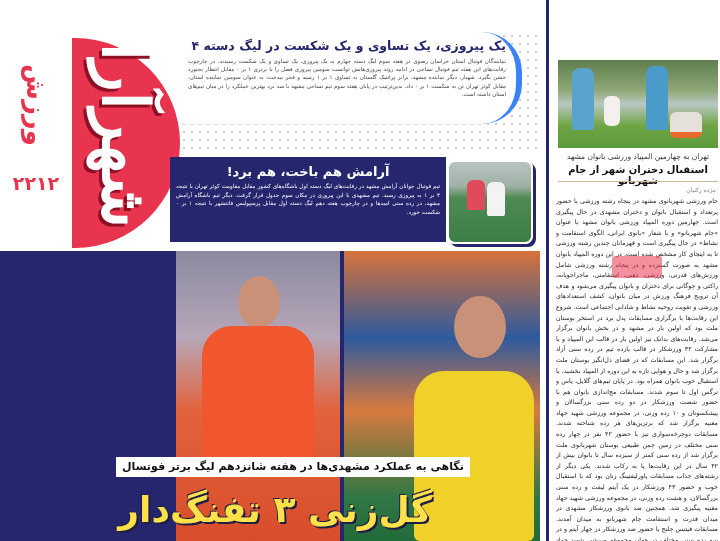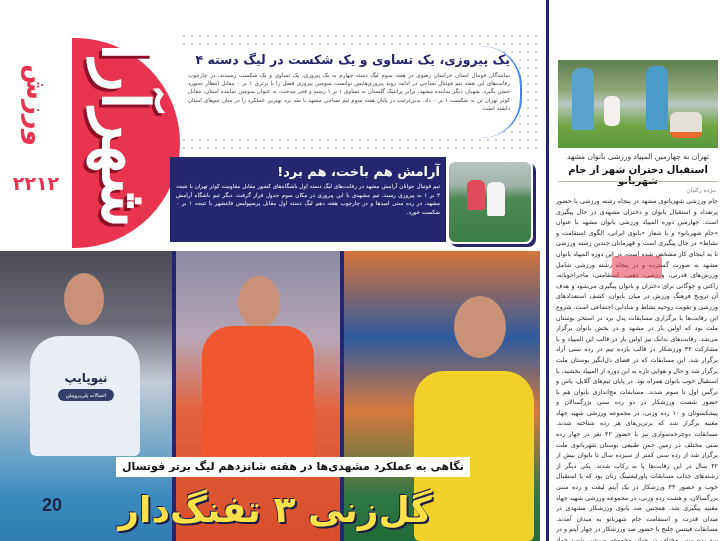--- a/index.html
+++ b/index.html
@@ -31,30 +31,30 @@
   .date-box .hijri { position: absolute; right: 4px; top: 23px; font-size: 5px; direction: rtl; }
   .date-box .greg { position: absolute; left: 2px; top: 22px; background: #fff; color: #e8344e;
     font-size: 5px; padding: 0 2px; font-weight: bold; }
   .date-box .site { position: absolute; left: 0; bottom: 1px; width: 100%; text-align: center;
     font-size: 7.5px; letter-spacing: -0.2px; font-family: "Liberation Sans", sans-serif; }
 
   
   .dots-bg { position: absolute; left: 180px; top: 32px; width: 360px; height: 120px;
     background-image: radial-gradient(#c9c9d6 0.7px, transparent 0.8px);
     background-size: 8px 8px; }
-  .story1 { position: absolute; left: 182px; top: 46px; width: 340px; height: 92px;
-    background: #fff; border-right: 2px solid #3b82f6; border-radius: 0 40px 40px 0; padding: 6px 10px 0 6px; direction: rtl; }
+  .story1 { position: absolute; left: 182px; top: 32px; width: 340px; height: 92px;
+    background: #fff; border-right: 6px solid #3b82f6; border-radius: 0 40px 40px 0; padding: 6px 10px 0 6px; direction: rtl; }
   .story1 .title { font-size: 12.5px; font-weight: bold; color: #25266e; text-align: right; line-height: 16px; }
   .story1 .body { font-size: 5.6px; color: #444; text-align: justify; line-height: 8.2px; margin-top: 3px; }
 
   
   .story2 { position: absolute; left: 170px; top: 157px; width: 276px; height: 85px;
     background: #25266e; color: #fff; direction: rtl; padding: 4px 6px 0 6px; }
   .story2 .kicker { font-size: 7px; font-weight: bold; text-align: right; line-height: 10px; }
-  .story2 .title { font-size: 13px; font-weight: bold; text-align: right; line-height: 17px; margin-top: 2px; }
+  .story2 .title { font-size: 13px; font-weight: bold; text-align: center; line-height: 17px; margin-top: 2px; }
   .story2 .body { font-size: 5.6px; text-align: justify; line-height: 8.5px; margin-top: 2px; }
   .story2-photo { position: absolute; left: 447px; top: 160px; width: 86px; height: 84px;
     border-radius: 8px; border: 2px solid #fff; box-shadow: 3px 3px 0 #25266e; overflow: hidden;
     background: linear-gradient(180deg, #b9c3c1 0%, #9fb1a6 30%, #4f8a55 45%, #3b7d45 100%); }
   .story2-photo .p1 { position: absolute; left: 18px; top: 18px; width: 18px; height: 30px; background: #e14a5a; border-radius: 6px 6px 2px 2px; }
   .story2-photo .p2 { position: absolute; left: 38px; top: 20px; width: 18px; height: 34px; background: #f3f3f3; border-radius: 6px 6px 2px 2px; }
 
   
   .photos { position: absolute; left: 0; top: 251px; width: 540px; height: 290px; background: #25266e; }
   .ph { position: absolute; top: 0; height: 290px; overflow: hidden; }
@@ -127,27 +127,20 @@
   <div class="story2">
     <div class="title">آرامش هم باخت، هم برد!</div>
     <div class="body">تیم فوتبال جوانان آرامش مشهد در رقابت‌های لیگ دسته اول باشگاه‌های کشور مقابل مقاومت کوثر تهران با نتیجه ۳ بر ۱ به پیروزی رسید. تیم مشهدی با این پیروزی در مکان سوم جدول قرار گرفت. دیگر تیم باشگاه آرامش مشهد، در رده سنی امیدها و در چارچوب هفته دهم لیگ دسته اول مقابل پرسپولیس فانتشهر با نتیجه ۱ بر ۰ شکست خورد.</div>
   </div>
   <div class="story2-photo">
     <div class="p1"></div>
     <div class="p2"></div>
   </div>
 
   <div class="photos">
-    <div class="ph ph1">
-      <div class="head"></div>
-      <div class="shirt"></div>
-      <div class="shirt-text">نیوپایپ</div>
-      <div class="shirt-sponsor">اتصالات پلی‌پروپیلن</div>
-      <div class="jersey-number">20</div>
-    </div>
     <div class="ph ph2">
       <div class="head"></div>
       <div class="shirt"></div>
     </div>
     <div class="ph ph3">
       <div class="head"></div>
       <div class="shirt"></div>
     </div>
   </div>
   <div class="caption-kicker">نگاهی به عملکرد مشهدی‌ها در هفته شانزدهم لیگ برتر فوتسال</div>

